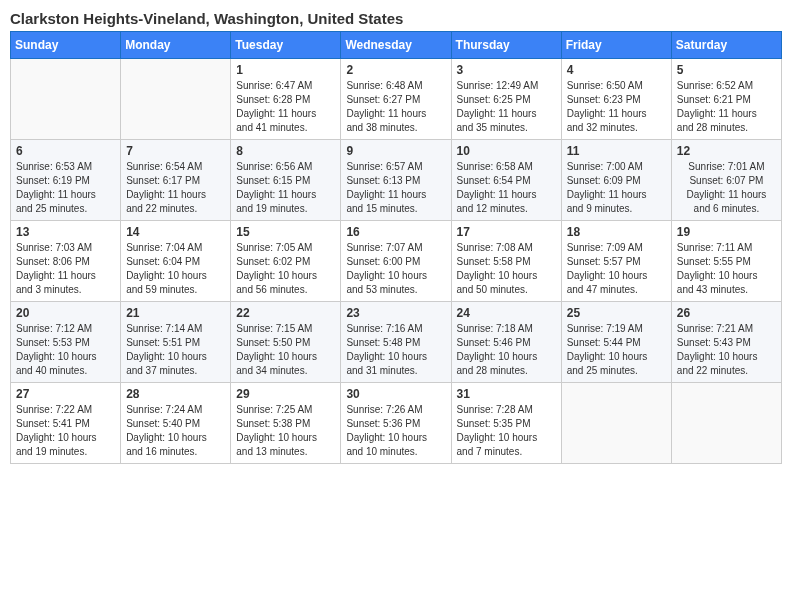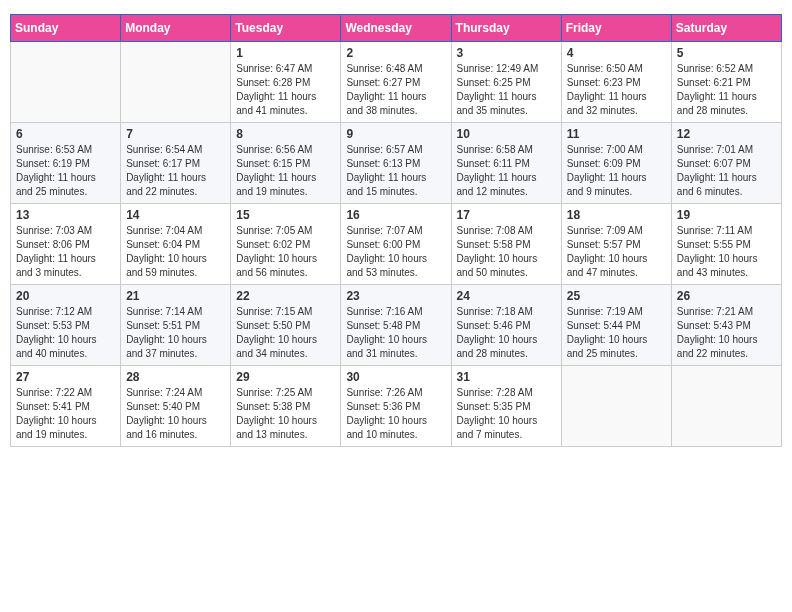--- a/index.html
+++ b/index.html
@@ -52,21 +52,21 @@
       font-size: 15px;
       color: #333;
       font-weight: bold;
     }
     .calendar {
       width: 100%;
       border-collapse: collapse;
       font-size: 11px;
     }
     .calendar th {
-      background-color: #ec4899;
+      background-color: #3b82f6;
       color: #fff;
       padding: 6px 4px;
       text-align: left;
       font-size: 12px;
       font-weight: bold;
       border: 1px solid #1a6fc4;
     }
     .calendar td {
       border: 1px solid #ccc;
       padding: 4px 5px;
@@ -92,20 +92,21 @@
     }
     .empty-cell {
       background: #f9f9f9 !important;
     }
   </style>
 </head>
 <body>
 
 <div class="header-area">
   <div class="title-area">
+    <div class="location-subtitle">Clarkston Heights-Vineland, Washington, United States</div>
   </div>
 </div>
 
 <table class="calendar">
   <thead>
     <tr>
     <th>Sunday</th>
         <th>Monday</th>
         <th>Tuesday</th>
         <th>Wednesday</th>
@@ -170,32 +171,32 @@
         </td>
         <td>
           <span class="day-number">9</span>
           <div class="day-info" style="white-space: pre-line;">Sunrise: 6:57 AM
 Sunset: 6:13 PM
 Daylight: 11 hours and 15 minutes.</div>
         </td>
         <td>
           <span class="day-number">10</span>
           <div class="day-info" style="white-space: pre-line;">Sunrise: 6:58 AM
-Sunset: 6:11 PM
+Sunset: 6:54 PM
 Daylight: 11 hours and 12 minutes.</div>
         </td>
         <td>
           <span class="day-number">11</span>
           <div class="day-info" style="white-space: pre-line;">Sunrise: 7:00 AM
 Sunset: 6:09 PM
 Daylight: 11 hours and 9 minutes.</div>
         </td>
         <td>
           <span class="day-number">12</span>
-          <div class="day-info" style="white-space: pre-line;">Sunrise: 7:01 AM
+          <div class="day-info" style="white-space: pre-line; text-align: center;">Sunrise: 7:01 AM
 Sunset: 6:07 PM
 Daylight: 11 hours and 6 minutes.</div>
         </td>
       </tr>
       <tr>
         <td>
           <span class="day-number">13</span>
           <div class="day-info" style="white-space: pre-line;">Sunrise: 7:03 AM
 Sunset: 8:06 PM
 Daylight: 11 hours and 3 minutes.</div>

